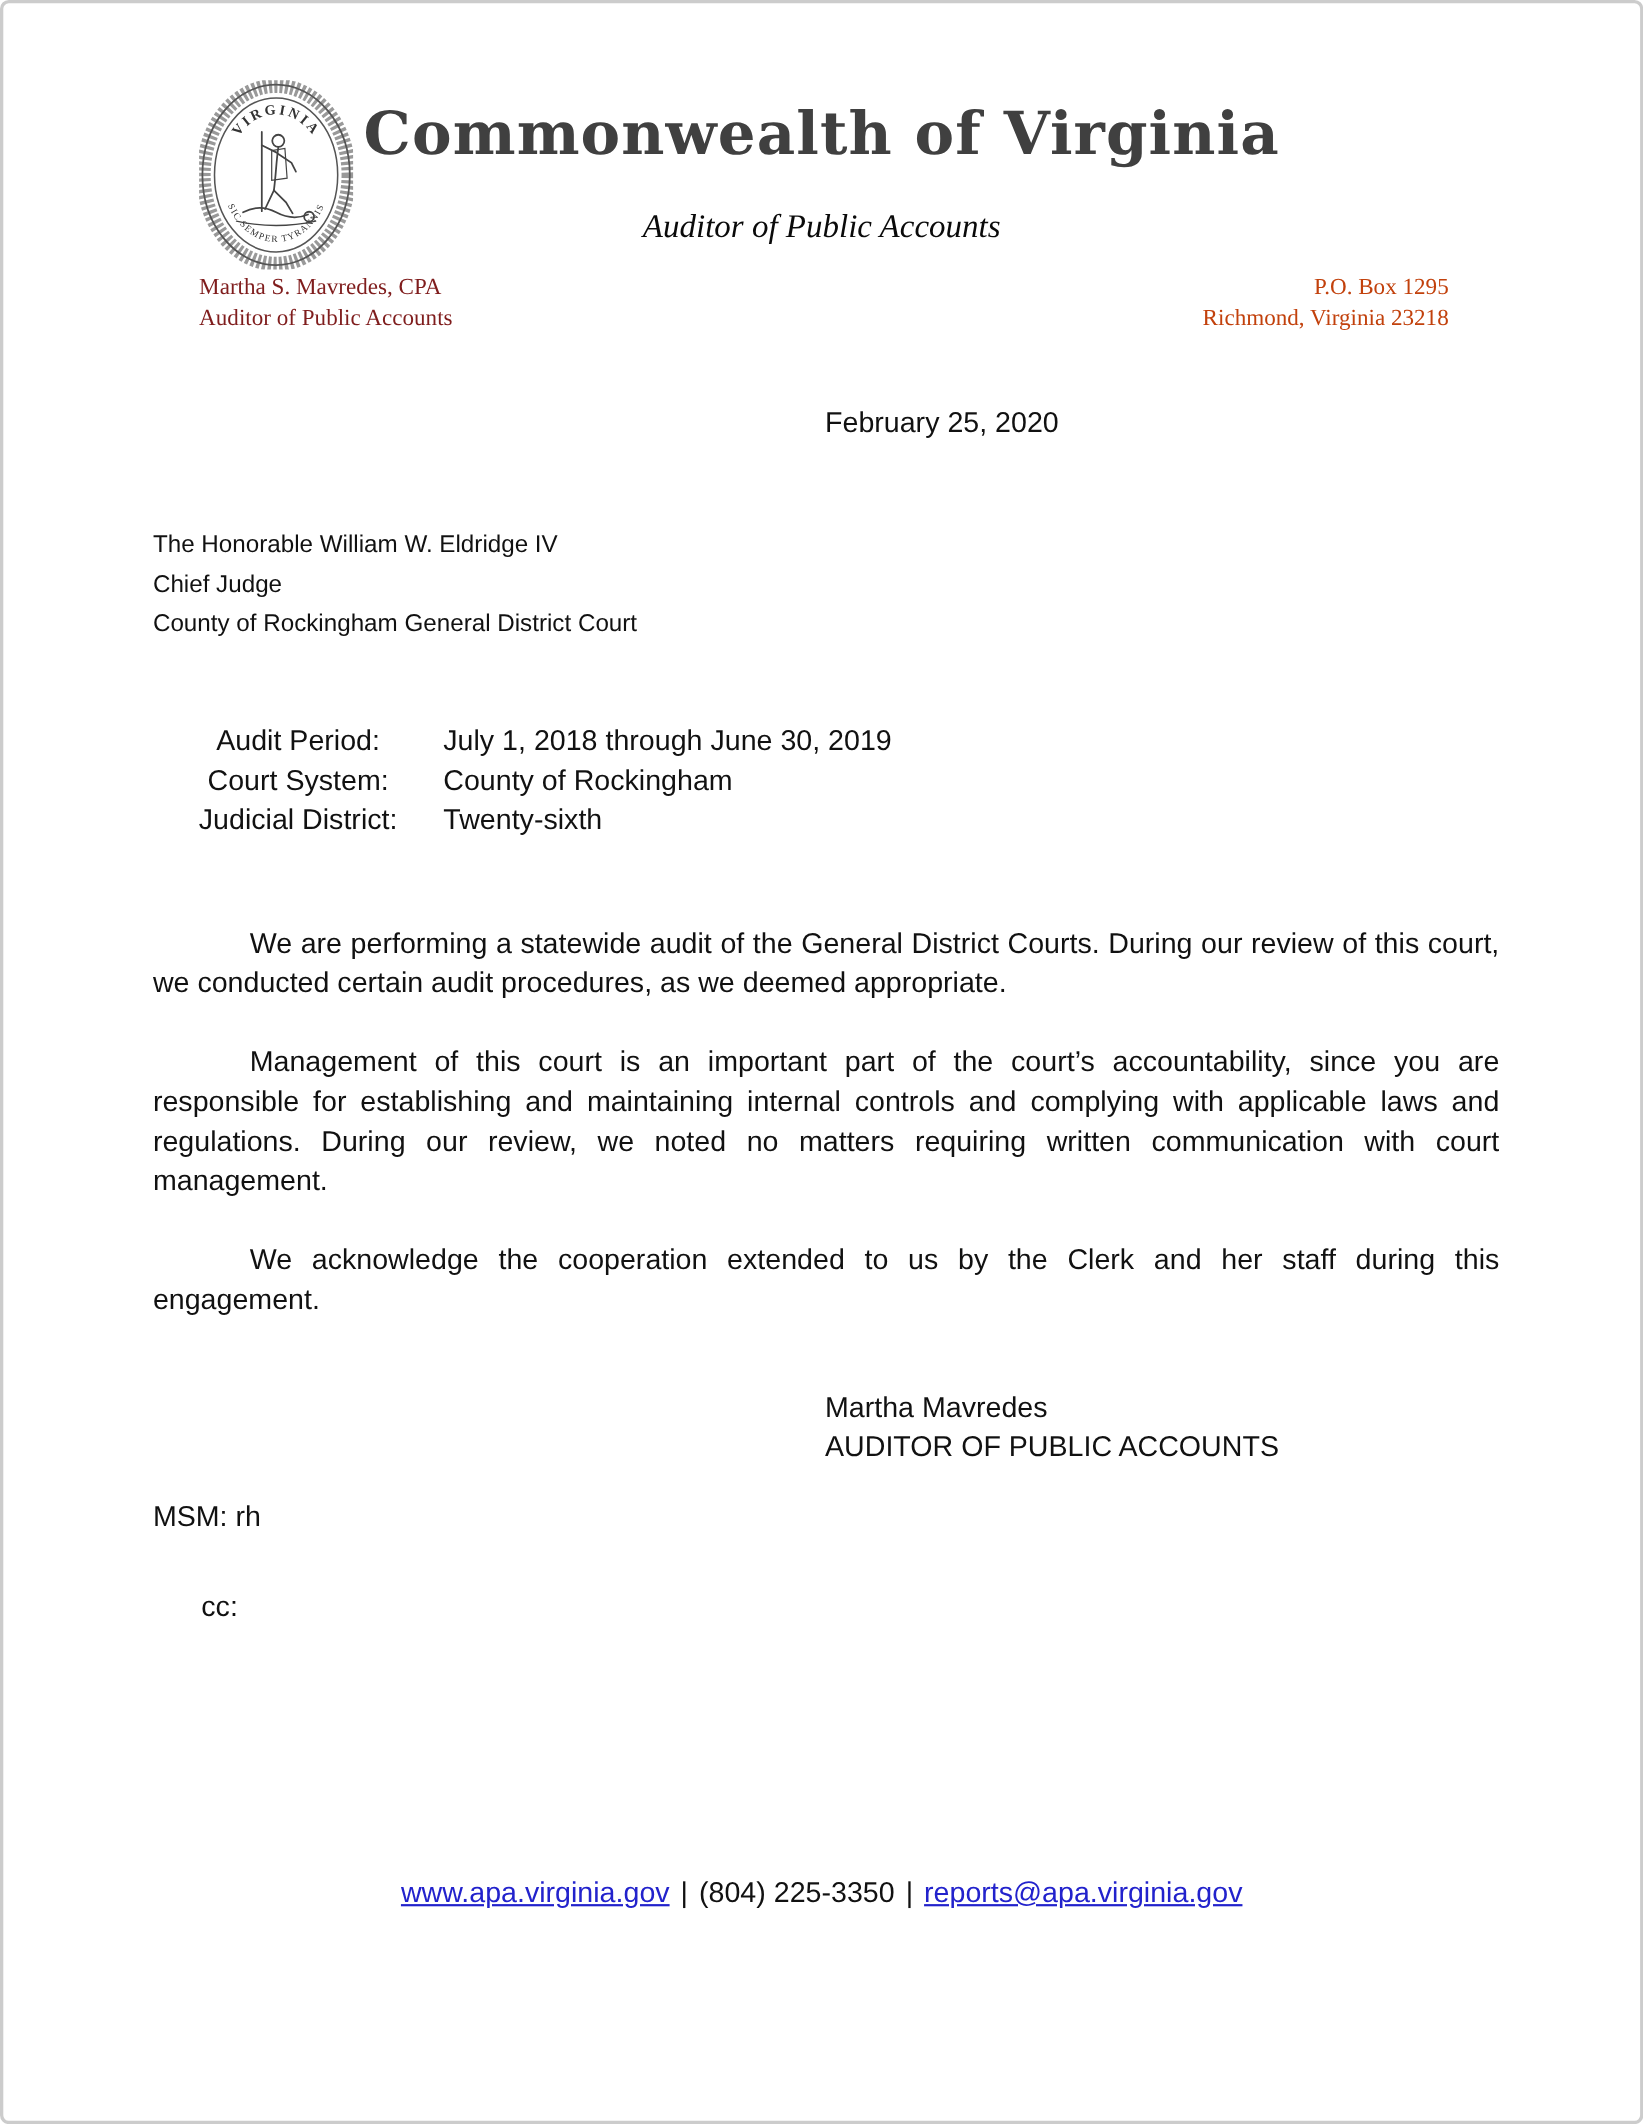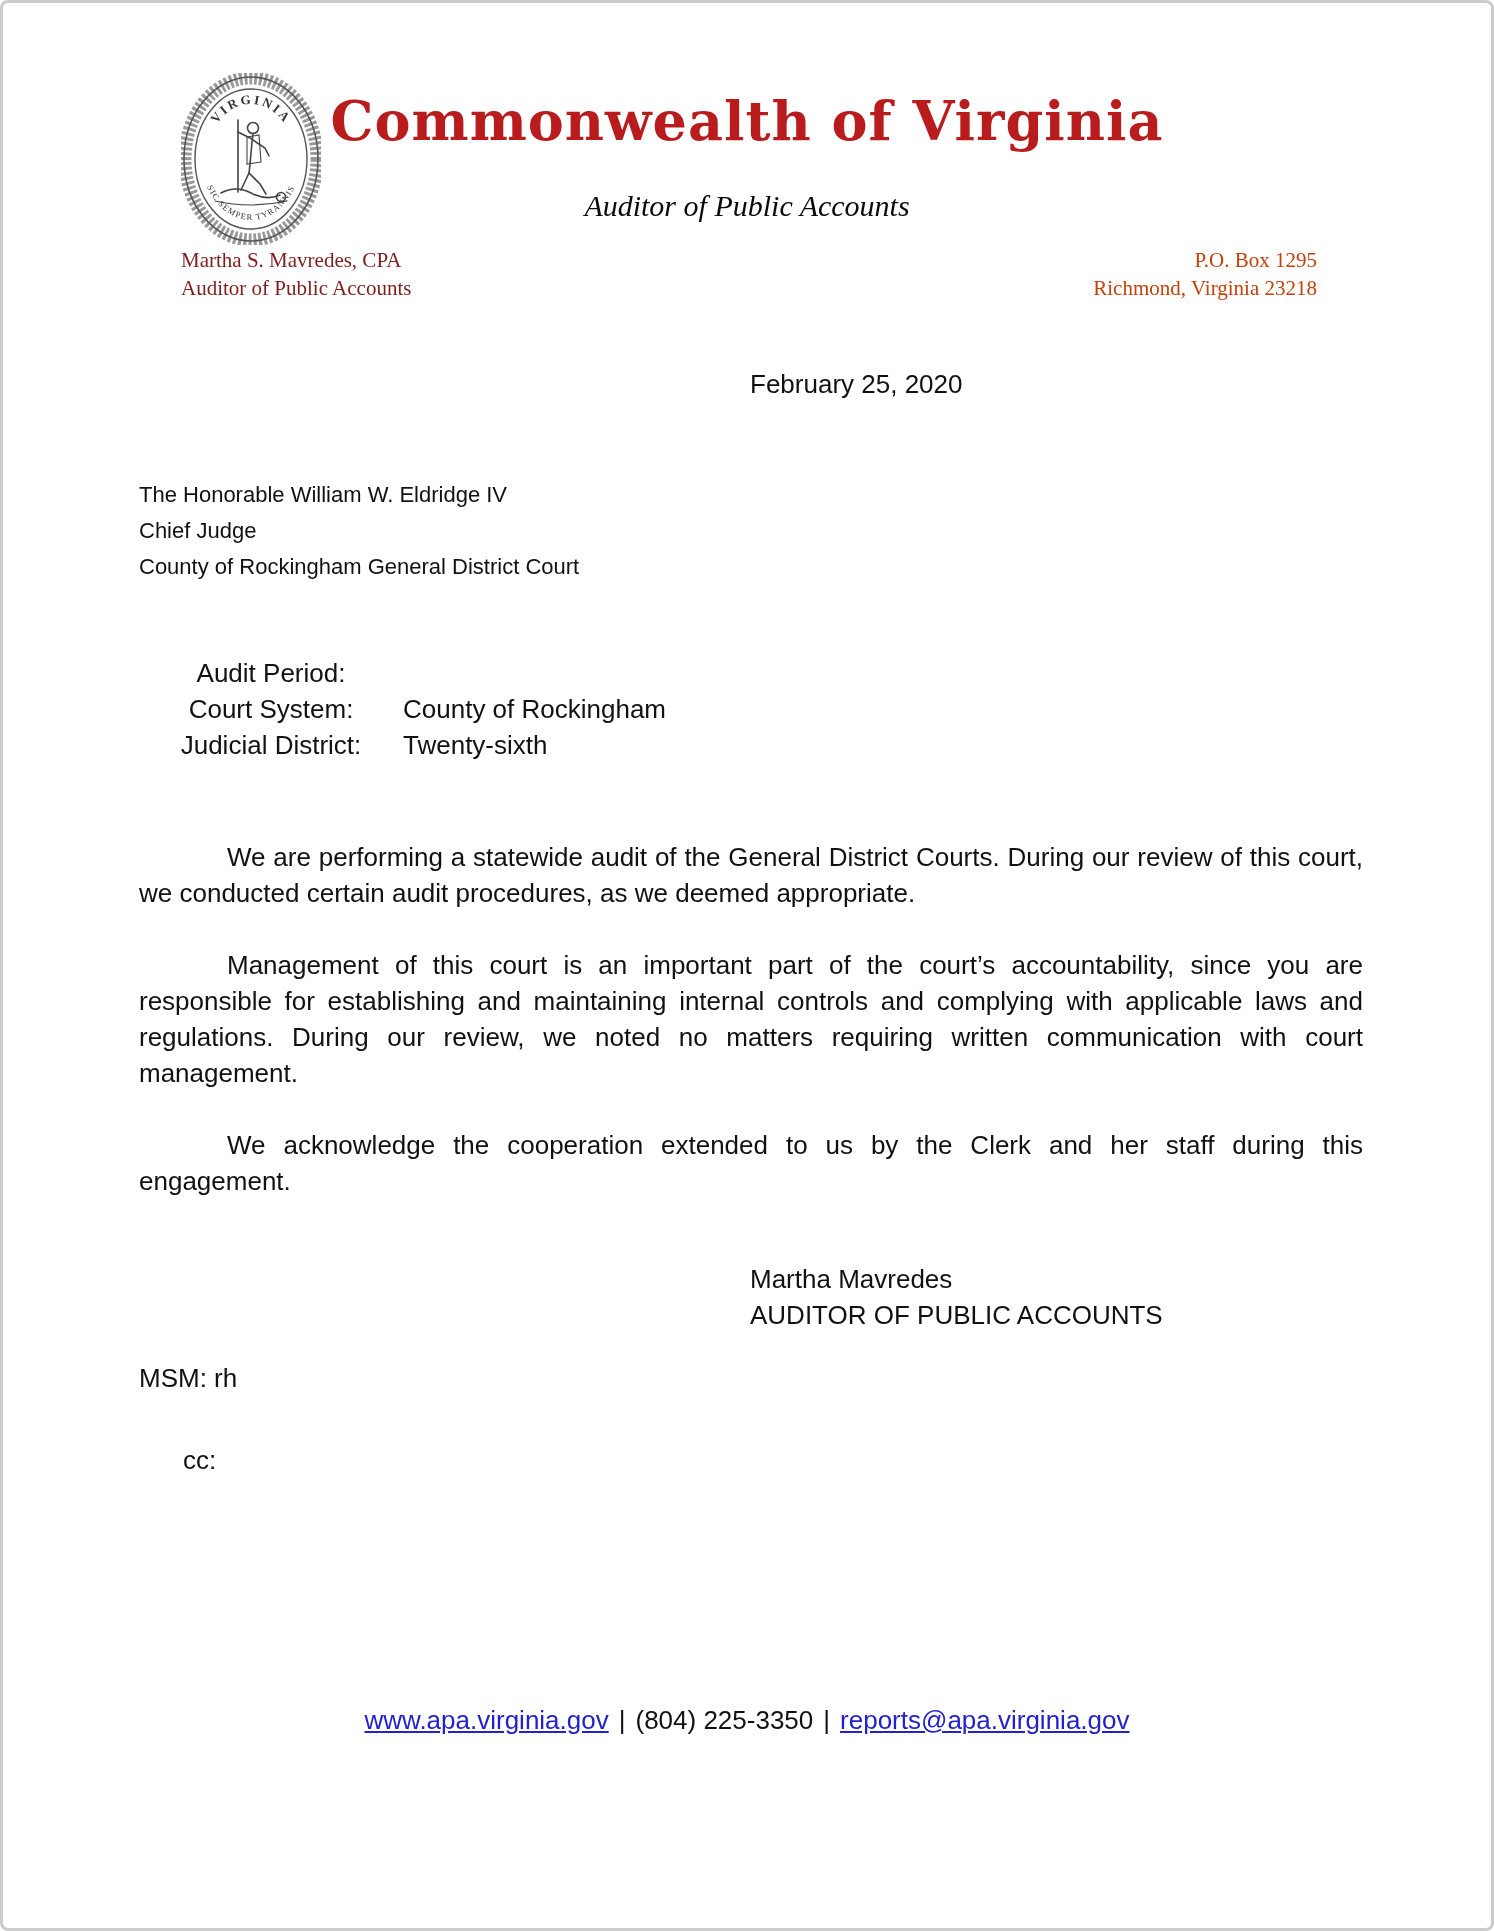--- a/index.html
+++ b/index.html
@@ -21,21 +21,21 @@
   .seal { position: absolute; left: 178px; top: 70px; width: 140px; height: 172px; }
   .seal svg { width: 100%; height: 100%; }
 
   .lh-title {
     position: absolute; left: 0; top: 86px; width: 100%;
     text-align: center;
     font-family: "DejaVu Serif", serif;
     font-weight: bold;
     font-size: 54px;
     letter-spacing: 1px;
-    color: #b91c1c;
+    color: #404040;
   }
   .lh-subtitle {
     position: absolute; left: 0; top: 186px; width: 100%;
     text-align: center;
     font-family: "Liberation Serif", serif;
     font-style: italic;
     font-size: 30px;
     color: #0a0a0a;
   }
   .contact-left {
@@ -163,20 +163,21 @@
 
   <div class="recipient">
     <div>The Honorable William W. Eldridge IV</div>
     <div>Chief Judge</div>
     <div>County of Rockingham General District Court</div>
   </div>
 
   <div class="audit-info">
     <div class="audit-row">
       <span class="label">Audit Period:</span>
+      <span class="value">July 1, 2018 through June 30, 2019</span>
     </div>
     <div class="audit-row">
       <span class="label">Court System:</span>
       <span class="value">County of Rockingham</span>
     </div>
     <div class="audit-row">
       <span class="label">Judicial District:</span>
       <span class="value">Twenty-sixth</span>
     </div>
   </div>

